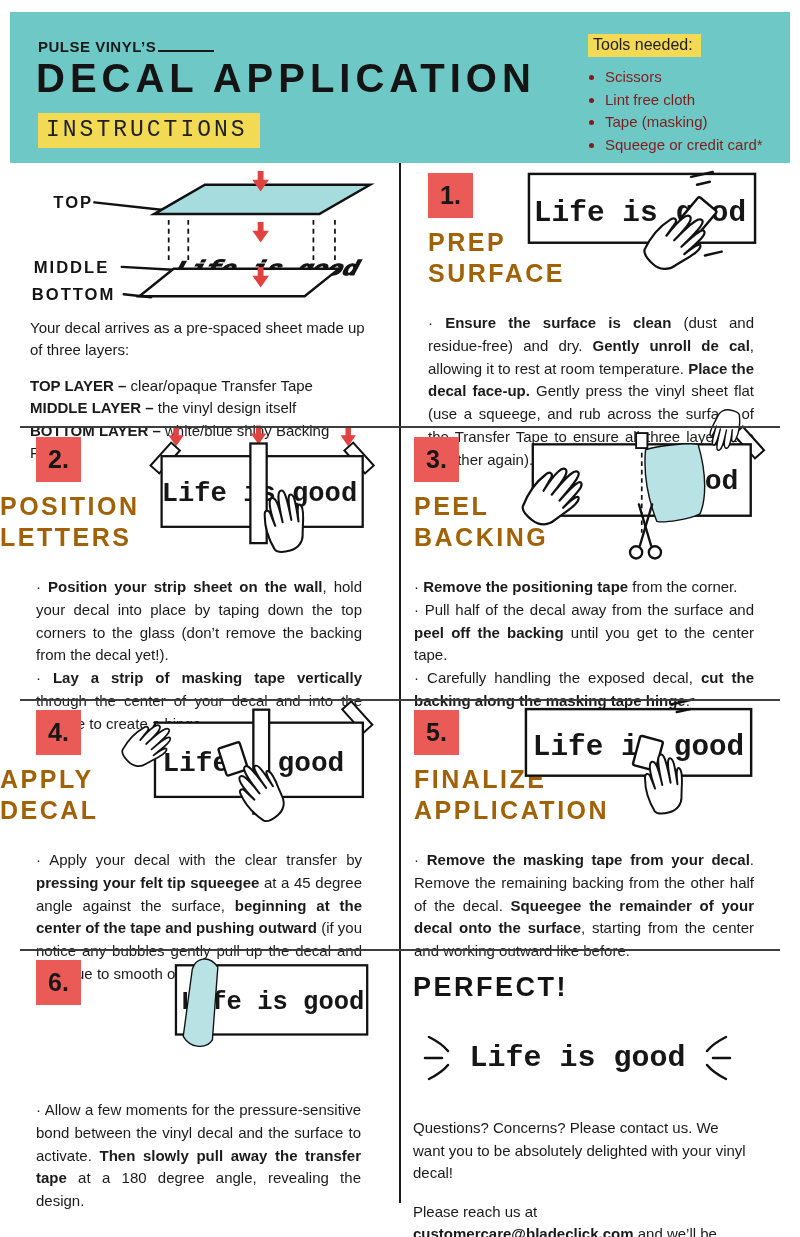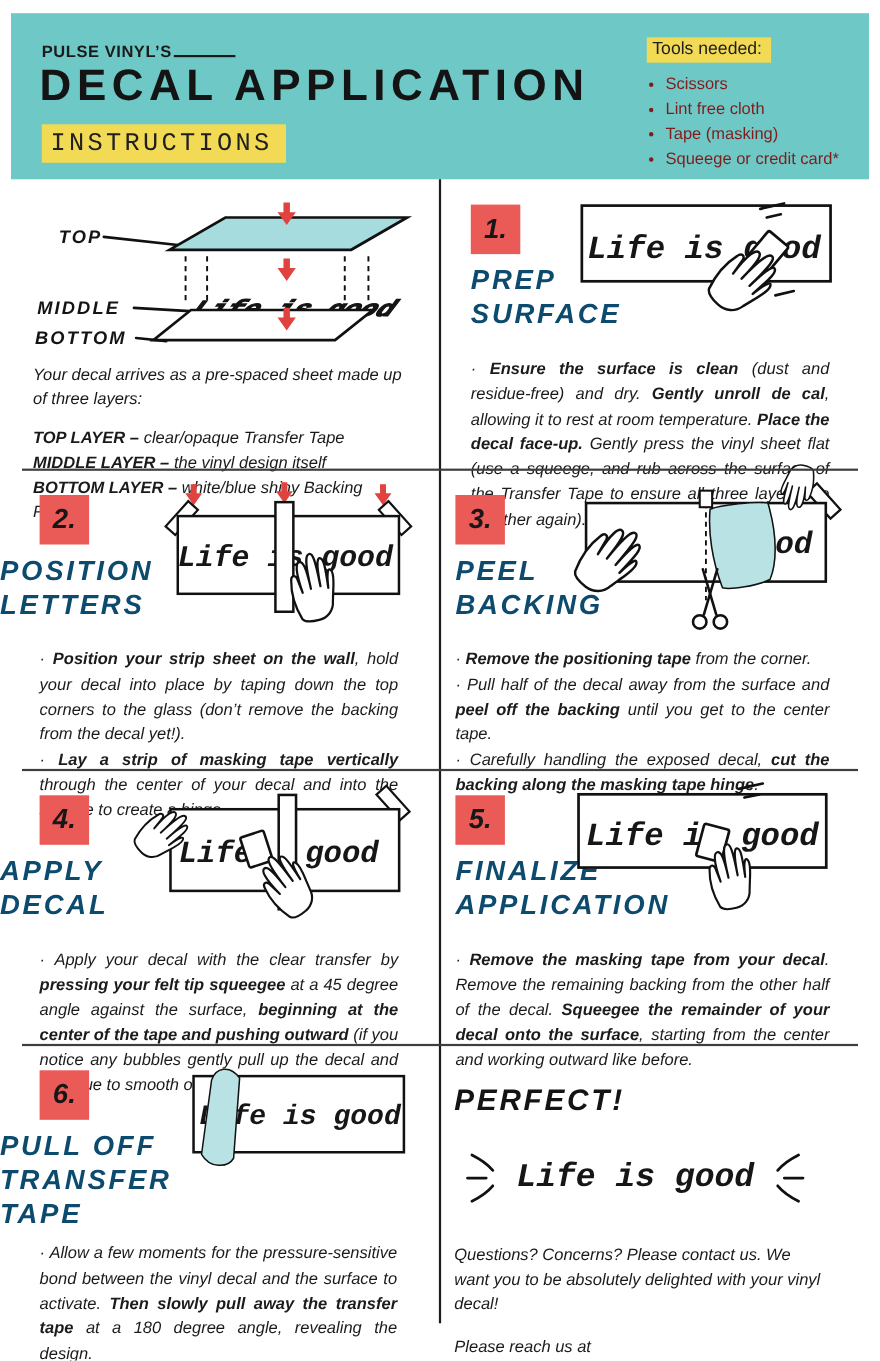--- a/index.html
+++ b/index.html
@@ -8,33 +8,33 @@
   
   .hdr{position:absolute;left:10px;top:12px;width:780px;height:151px;background:#6EC8C6;}
   .brand{position:absolute;left:28px;top:26px;font-size:15px;font-weight:700;letter-spacing:.5px;}
   .brand-line{display:inline-block;width:56px;height:12px;border-bottom:2px solid #1a1a1a;margin-left:2px;}
   .title{position:absolute;left:26px;top:44px;margin:0;font-size:40px;font-weight:700;letter-spacing:5px;color:#141414;white-space:nowrap;}
   .subtitle{position:absolute;left:28px;top:101px;background:#F3DA55;padding:4px 12px 5px 8px;font-size:23px;letter-spacing:3px;font-weight:500;color:#202020;font-family:Liberation Mono, monospace;}
   .tools{position:absolute;left:578px;top:22px;width:195px;}
   .tools-title{display:inline-block;background:#F3DA55;padding:2px 8px 3px 5px;font-size:16px;color:#202020;}
   .tools ul{margin:9px 0 0 17px;padding:0;font-size:15px;line-height:1.5;color:#7f1d1d;}
   
-  .grid{position:absolute;left:0;top:172px;width:772px;font-style:italic;}
+  .grid{position:absolute;left:0;top:159px;width:772px;}
   .row{display:flex;}
   .r1{height:264px}.r2{height:273px}.r3{height:250px}.r4{height:253px}
   .cell{width:400px;position:relative;box-sizing:border-box;}
   .vline{position:absolute;left:399px;top:163px;width:2px;height:1040px;background:#1c1c1c;}
   .hline{position:absolute;left:20px;width:760px;height:2px;background:#3e3e3e;}
   
   .step-head{position:relative;min-height:130px;padding-top:14px;}
   .badge{width:45px;height:45px;background:#EA5A57;color:#171717;font-size:25px;font-weight:700;
          text-align:center;line-height:45px;}
   .lcell .badge{margin-left:36px}.rcell .badge{margin-left:28px}
   .step-title{margin:9px 0 0 0;font-size:25px;font-weight:700;letter-spacing:2.5px;line-height:1.24;
-              white-space:pre-line;color:#0c4a6e;}
+              white-space:pre-line;color:#a16207;}
   .lcell .step-title{}.rcell .step-title{margin-left:28px}
   .illus{position:absolute;overflow:visible;}
   .step-body{font-size:15px;line-height:1.52;text-align:justify;white-space:pre-line;color:#1b1b1b;}
   .lcell .step-body{margin:9px 24px 0 36px}.rcell .step-body{margin:9px 18px 0 28px}
   
   .layers-svg{display:block;margin:14px 24px 0 24px;overflow:visible;}
   .intro-body{margin:11px 24px 0 30px;font-size:15px;line-height:1.45;}
   .intro-layers{margin:14px 24px 0 30px;font-size:15px;line-height:1.5;white-space:pre-line;}
   
   .perfect{padding:26px 26px 0 28px;}
@@ -218,23 +218,20 @@
           </svg>
         </div>
         <p class="step-body"><span>· </span><b>Remove the masking tape from your decal</b><span>. Remove the remaining backing from the other half of the decal. </span><b>Squeegee the remainder of your decal onto the surface</b><span>, starting from the center and working outward like before.</span></p>
       </div>
     </section>
 
     <section class="row r4">
       <div class="cell lcell">
         <div class="step-head">
           <div class="badge">6.</div>
-          <h2 class="step-title">PULL OFF
-TRANSFER
-TAPE</h2>
           <svg class="illus" style="top:12px;right:14px;" width="228" height="102" viewBox="0 0 250 112">
             <rect x="36" y="8" width="210" height="76" class="sheet"></rect>
             <text x="142" y="56" class="decal" font-size="28" text-anchor="middle">Life is good</text>
             <path d="M82,10 C72,-4 58,0 54,12 L44,86 C52,100 70,100 76,90 Z" class="teal-piece"></path>
           </svg>
         </div>
         <p class="step-body"><span>· Allow a few moments for the pressure-sensitive bond between the vinyl decal and the surface to activate. </span><b>Then slowly pull away the transfer tape</b><span> at a 180 degree angle, revealing the design.</span></p>
       </div>
 
       <div class="cell rcell perfect">

